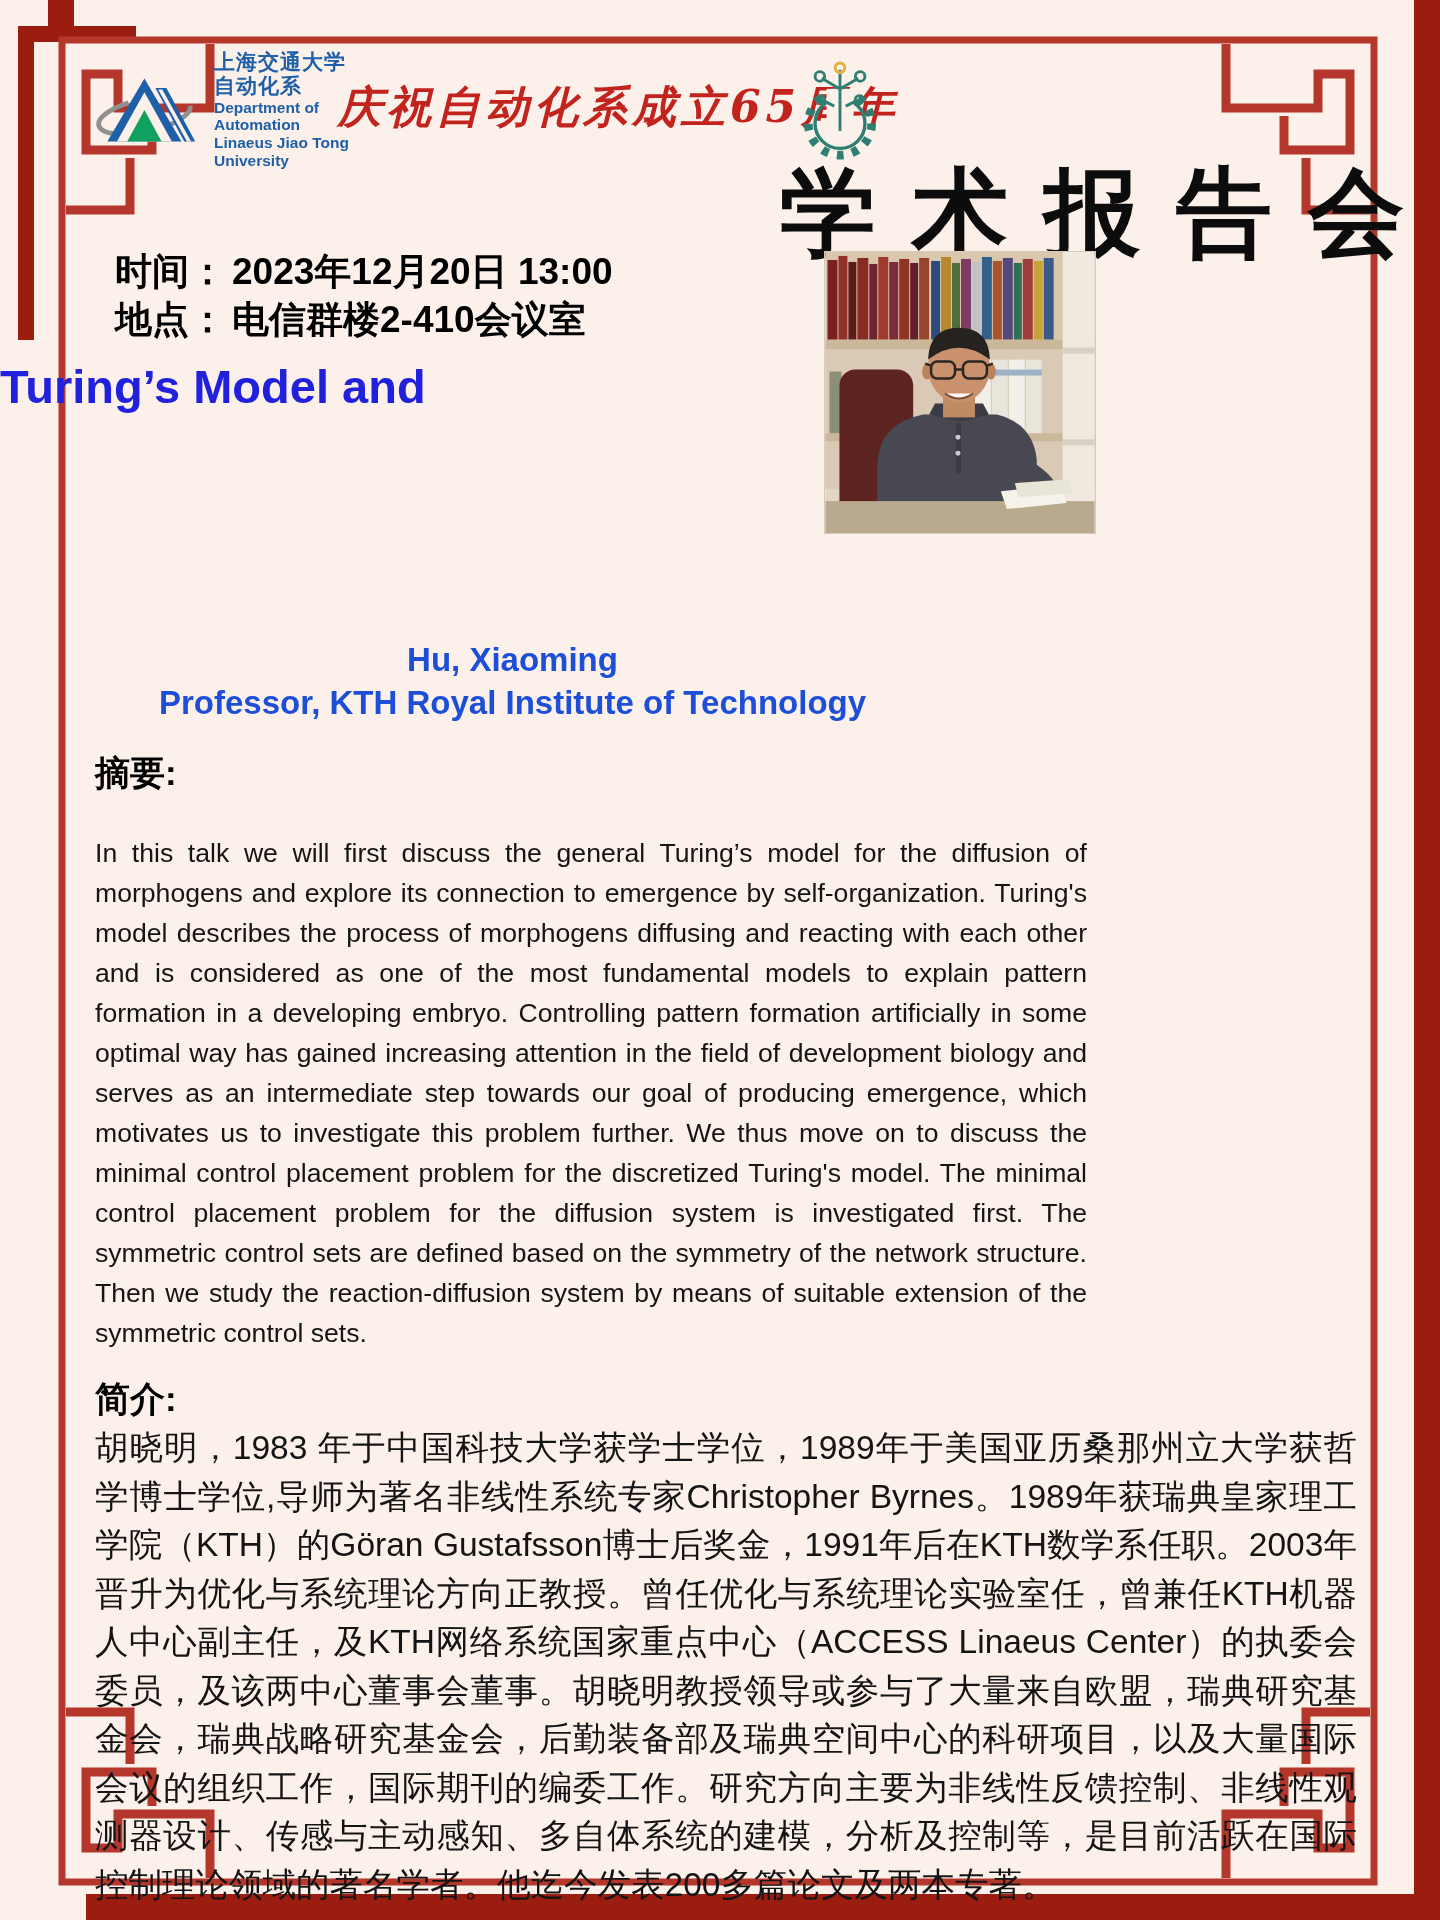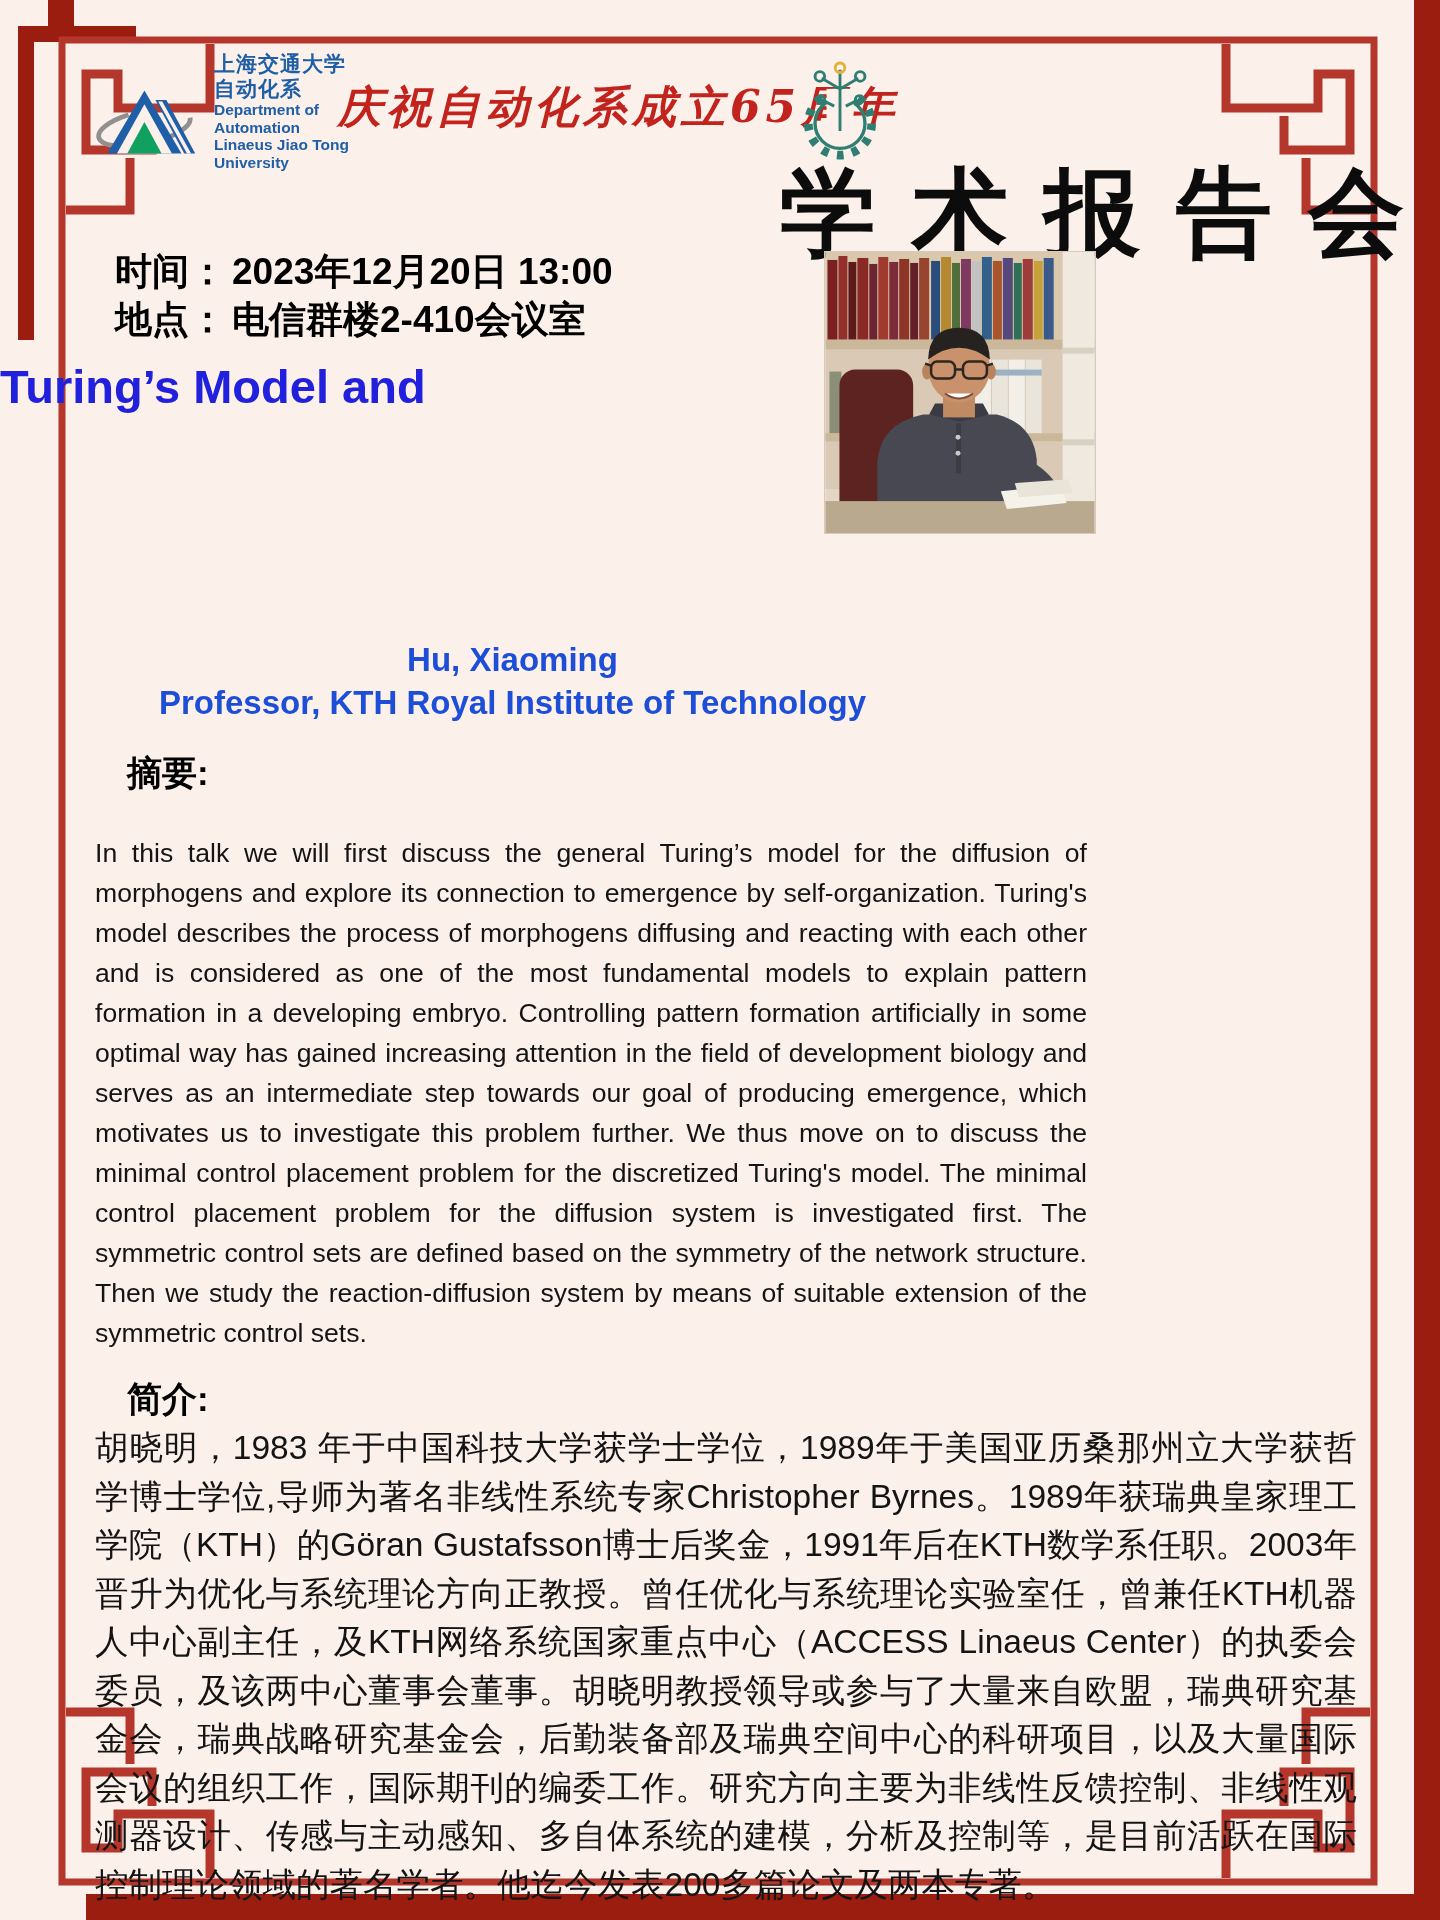--- a/index.html
+++ b/index.html
@@ -9,21 +9,21 @@
   *{margin:0;padding:0;box-sizing:border-box;}
   html,body{width:1440px;height:1920px;}
   body{font-family:"Liberation Sans","DejaVu Sans",sans-serif;background:var(--bg);position:relative;overflow:hidden;}
   .abs{position:absolute;}
   
   #frame{left:0;top:0;width:1440px;height:1920px;pointer-events:none;}
   .fr-line{fill:none;stroke:var(--frame_red);stroke-width:7;}
   .fr-fret{fill:none;stroke:var(--frame_red);stroke-width:9;}
   .fr-dark{fill:var(--frame_maroon);}
   
-  .sjtu-logo{left:95px;top:72px;width:270px;height:100px;display:flex;align-items:flex-end;gap:16px;}
+  .sjtu-logo{left:95px;top:60px;width:270px;height:100px;display:flex;align-items:center;gap:16px;}
   .sjtu-text{color:var(--logo_blue);font-weight:bold;line-height:1.15;}
   .sjtu-cn{font-size:21px;letter-spacing:1px;}
   .sjtu-en{font-size:15.5px;}
   .banner{left:338px;top:78px;width:480px;color:var(--banner_red);
     font-family:"DejaVu Serif","Liberation Serif",serif;font-style:italic;font-weight:bold;
     font-size:44px;letter-spacing:5px;white-space:nowrap;text-align:center;}
   .lab-logo{left:792px;top:60px;width:430px;display:flex;gap:8px;align-items:flex-start;}
   .lab-text{margin-top:32px;color:var(--lab_teal);}
   .lab-cn{font-size:19.5px;font-weight:bold;letter-spacing:0.5px;white-space:nowrap;}
   .lab-en{font-size:8.6px;margin-top:4px;white-space:nowrap;}
@@ -36,21 +36,21 @@
   .info .val{margin-left:6px;}
   
   .talk-title{left:0;top:358px;width:945px;text-align:left;color:var(--title_blue);
     font-weight:bold;font-size:47px;line-height:58px;}
   
   .photo{left:825px;top:252px;width:270px;height:281px;overflow:hidden;box-shadow:0 0 0 1px #d8c9bd;}
   
   .speaker{left:95px;top:638px;width:835px;text-align:center;font-weight:bold;color:#1d4ed8;
     font-size:33px;line-height:43px;}
   
-  .sec-head{font-size:35px;font-weight:bold;color:#000;margin-left:32px;}
+  .sec-head{font-size:35px;font-weight:bold;color:#000;}
   #abstract-head{left:95px;top:750px;}
   #abstract-body{left:95px;top:797px;width:992px;font-size:26.6px;line-height:40px;
     text-align:justify;color:var(--text);margin-top:36px;}
   #bio-head{left:95px;top:1376px;}
   #bio-body{left:95px;top:1424px;width:1262px;font-size:33.5px;line-height:48.5px;
     text-align:justify;color:var(--text);}
 </style>
 </head>
 <body>
 

